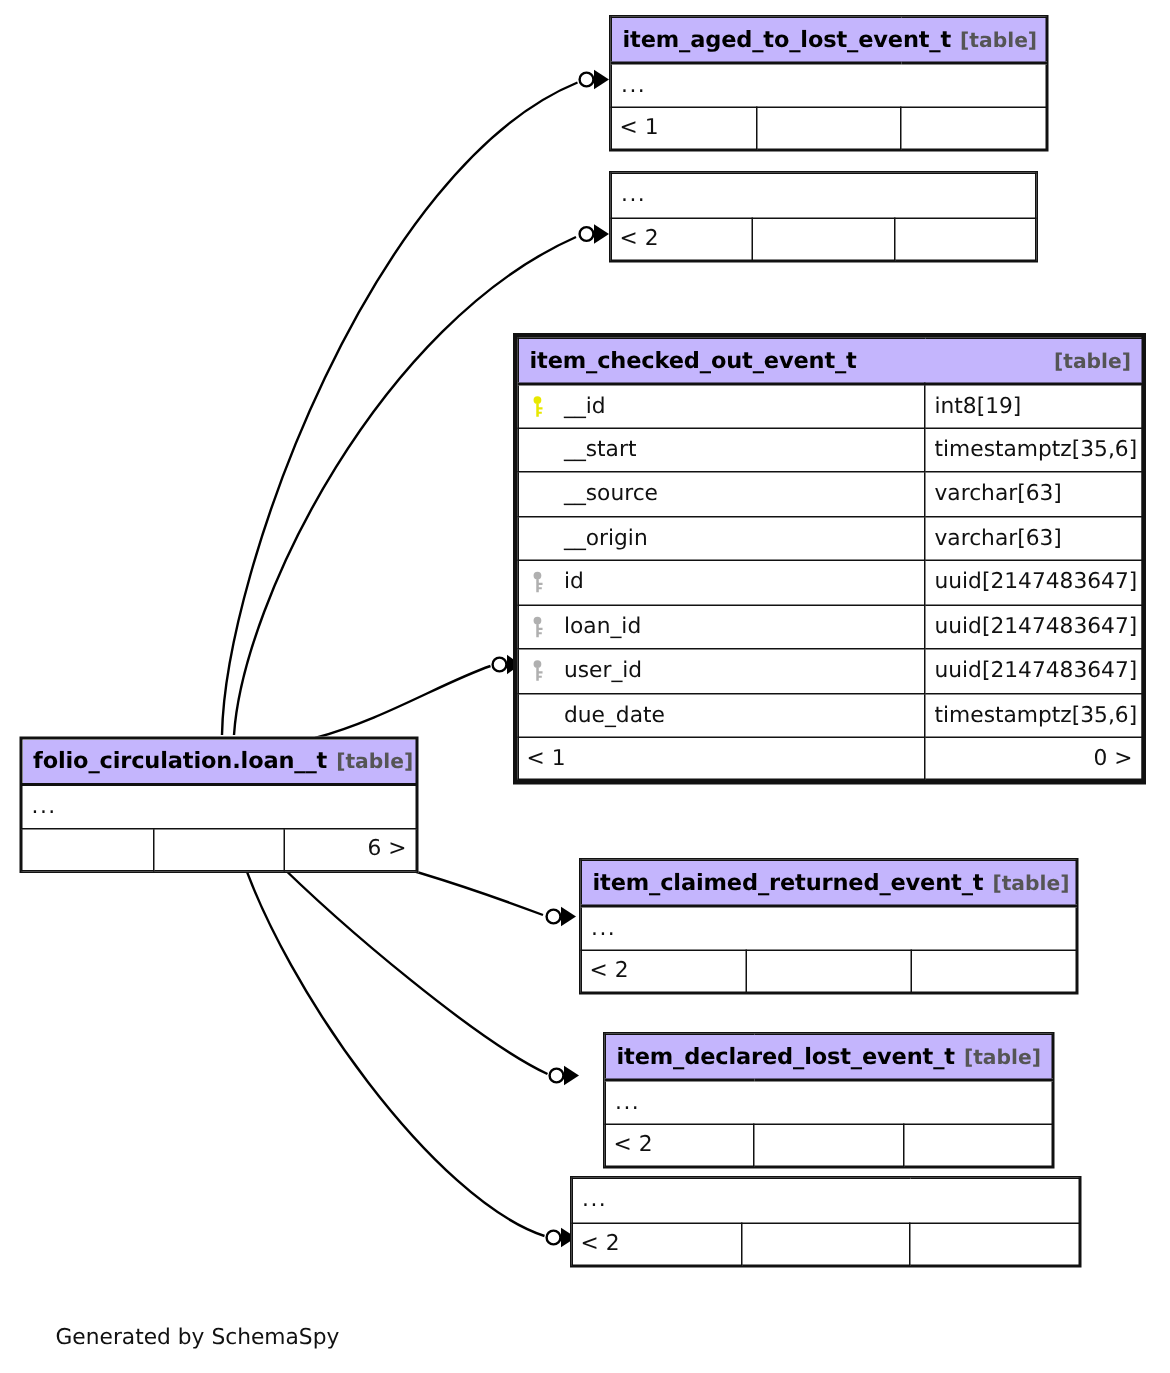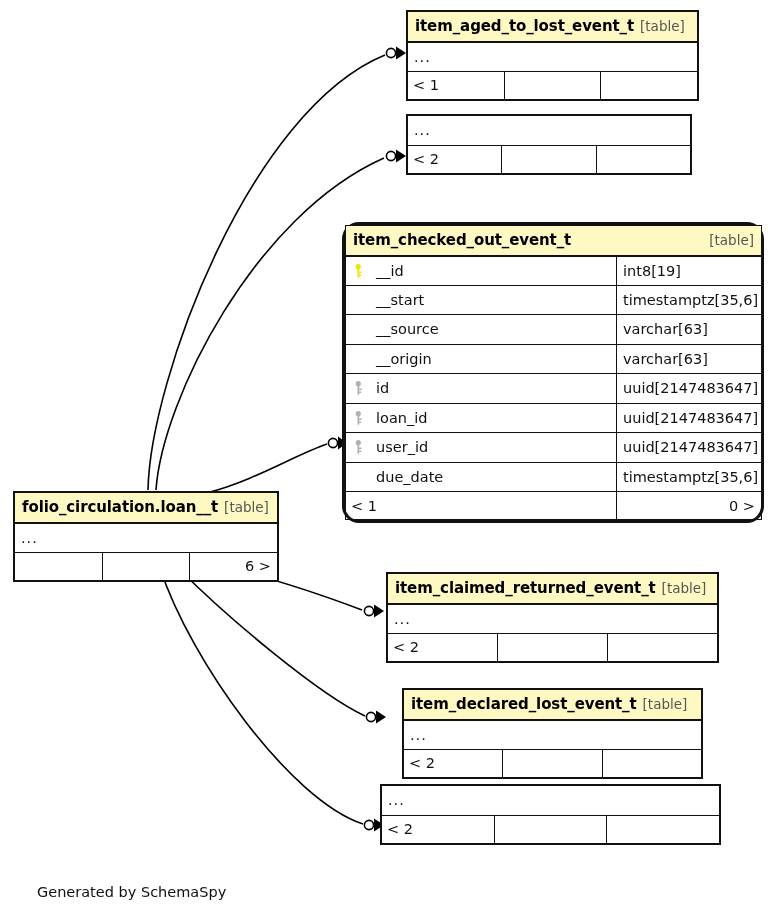--- a/index.html
+++ b/index.html
@@ -21,63 +21,63 @@
     pointer-events: none;
   }
 
   
   .tbl {
     position: absolute;
     background: #ffffff;
     border: 1px solid #111111;
     border-collapse: collapse;
   }
-  .tbl.main { border-width: 3px; border-radius: 17px; }
+  .tbl.main { border-width: 3px; }
   .tbl.satellite { border-width: 1px; }
 
   .tbl table {
     border-collapse: collapse;
     width: 100%;
     table-layout: fixed;
   }
   .tbl td {
     border: 1px solid #111111;
     padding: 0 5px;
     font-size: 14.5px;
     color: #111111;
     height: 29px;
     vertical-align: middle;
     white-space: nowrap;
     overflow: hidden;
   }
 
   
   tr.hdr td {
-    background: #fef9c3;
+    background: #c4b5fd;
     border-bottom-width: 2px;
     height: 30px;
     padding: 0 7px;
   }
   .hdr-inner {
     display: flex; align-items: baseline;
     justify-content: flex-start;
     width: 100%;
   }
   .hdr-inner.spread { justify-content: space-between; }
   .tname {
     font-weight: bold;
     font-size: 15px;
     color: #000000;
     letter-spacing: -0.1px;
   }
   .ttag {
     font-size: 13.5px;
     color: #555555;
     margin-left: 6px;
-    font-weight: normal;
+    font-weight: bold;
     text-align: right;
   }
 
   
   tr.col td { height: 29.5px; }
   td.cname { position: relative; padding-left: 30px; }
   td.ctype { padding-left: 6px; }
   td.dots { padding-left: 6px; letter-spacing: 1px; color: #111; }
 
   

